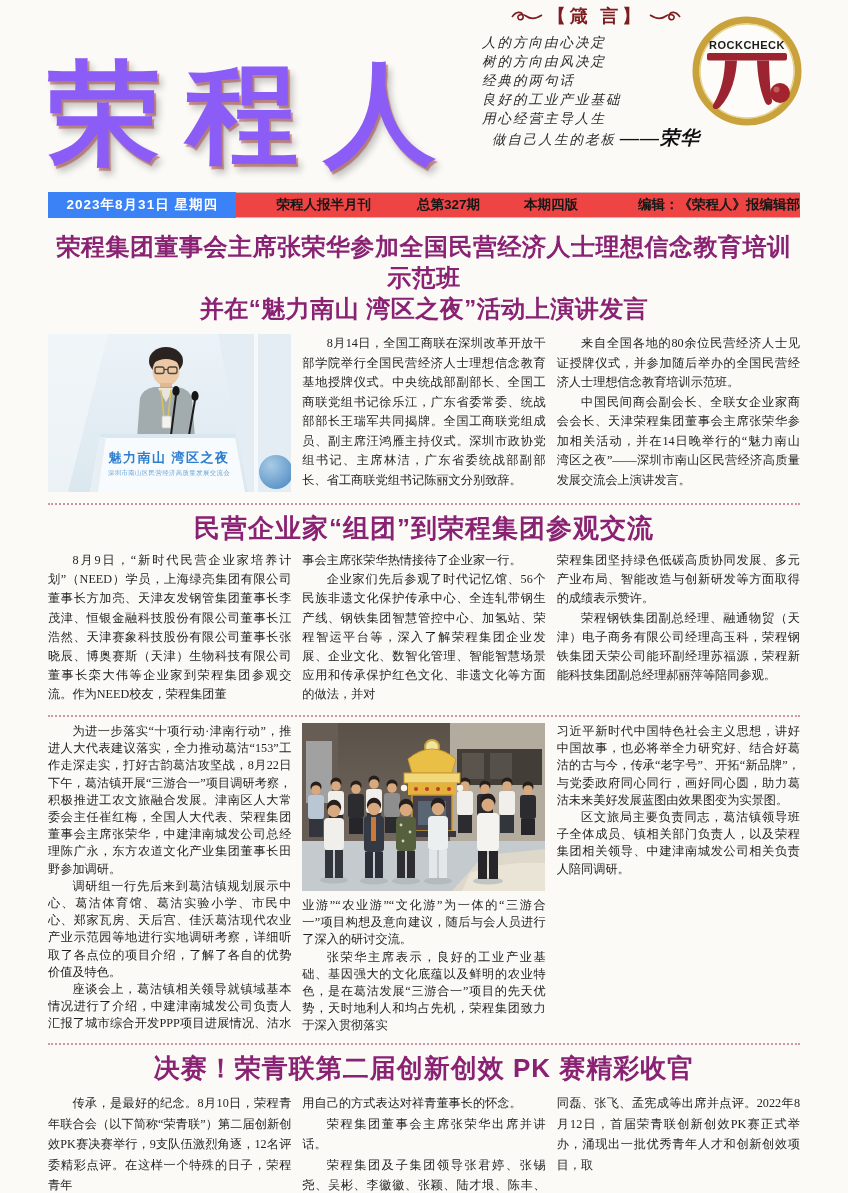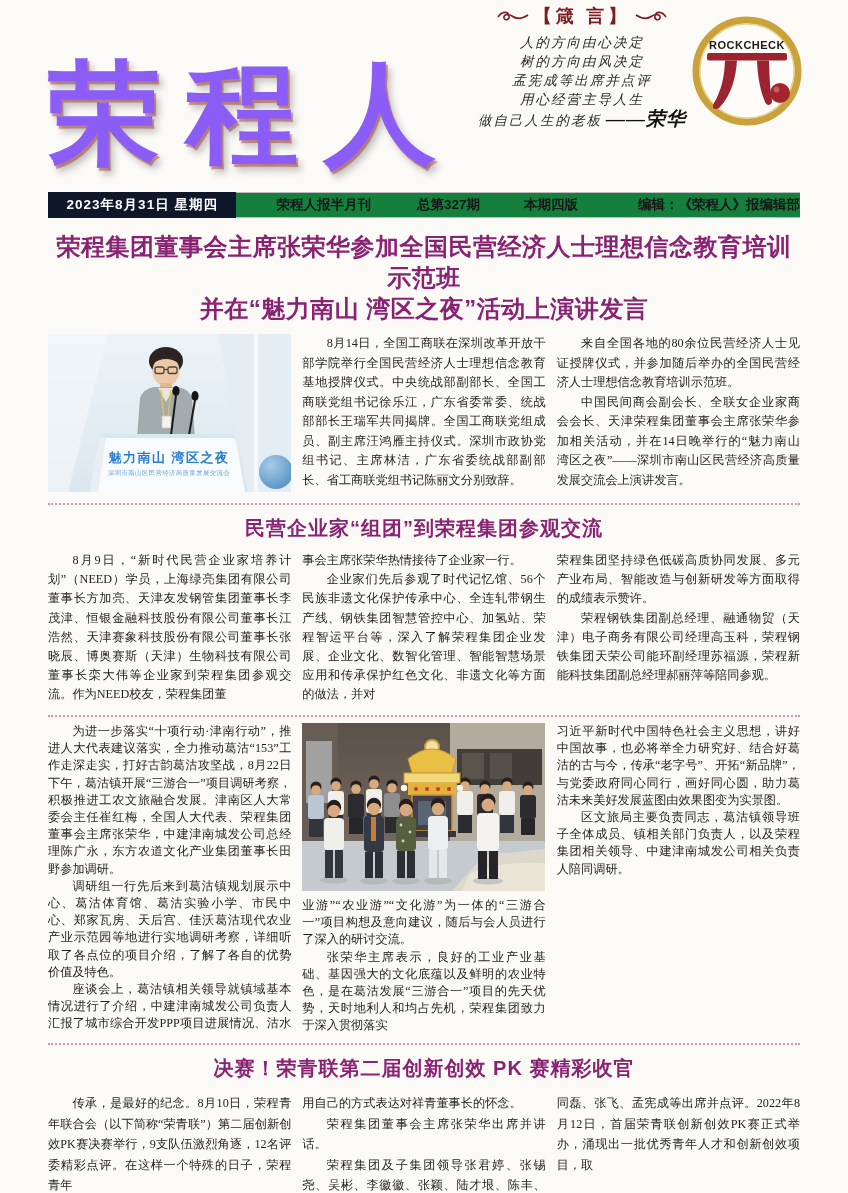--- a/index.html
+++ b/index.html
@@ -4,43 +4,43 @@
 <style>
   html,body{margin:0;padding:0;background:#e9e9e9;}
   .page{width:848px;height:1193px;background:#fbfaf7;margin:0 auto;position:relative;
         overflow:hidden;box-sizing:border-box;padding:0 48px;
         font-family:"Liberation Serif","DejaVu Serif",serif;color:#1f1f1f;}
   
   .header{position:relative;height:192px;}
   .masthead{position:absolute;left:0;top:58px;font-size:112px;line-height:1;font-weight:bold;
             color:#8b5cf6;letter-spacing:26px;white-space:nowrap;
             text-shadow:2px 3px 1px rgba(150,30,30,.45),5px 7px 7px rgba(0,0,0,.22);}
-  .motto{position:absolute;left:420px;top:4px;width:228px;text-align:center;}
+  .motto{position:absolute;left:434px;top:4px;width:228px;}
   .motto-head{display:flex;align-items:center;justify-content:center;gap:4px;}
   .motto-title{font-size:18px;font-weight:bold;color:#7e1d20;letter-spacing:4px;white-space:nowrap;}
   .flourish{width:34px;height:14px;display:inline-block;}
   .motto-lines{margin-top:5px;font-size:13.5px;line-height:19px;letter-spacing:2px;
                font-style:italic;color:#2b2b2b;}
   .motto-last{display:flex;justify-content:center;align-items:baseline;gap:4px;}
   .signature{font-weight:bold;font-size:19px;letter-spacing:1px;color:#111;}
   .logo{position:absolute;left:644px;top:16px;width:110px;height:110px;}
   
   .datebar{display:flex;height:26px;font-family:"Liberation Sans","DejaVu Sans",sans-serif;
            font-weight:bold;font-size:13.5px;}
-  .datebar-left{width:215px;background:#0f172a;color:#fff;display:flex;align-items:center;
+  .datebar-left{width:215px;background:#3b82f6;color:#fff;display:flex;align-items:center;
                 justify-content:center;letter-spacing:1px;}
-  .datebar-right{flex:1;background:#15803d;border-top:1px solid #bdbdbd;border-bottom:1px solid #bdbdbd;
+  .datebar-right{flex:1;background:#ef4444;border-top:1px solid #bdbdbd;border-bottom:1px solid #bdbdbd;
                  color:#161616;display:flex;align-items:center;}
   .datebar-right span{white-space:nowrap;}
   .db-pub{margin-left:40px;} .db-issue{margin-left:46px;} .db-ed{margin-left:44px;} .db-editor{margin-left:60px;}
   
   .art-head{font-family:"Liberation Sans","DejaVu Sans",sans-serif;font-weight:bold;
             color:#8a2273;text-align:center;}
   .h1a{margin-top:13px;font-size:24px;line-height:31px;letter-spacing:.5px;}
-  .h2a{margin-top:8px;font-size:20px;line-height:30px;letter-spacing:1px;}
+  .h2a{margin-top:8px;font-size:26px;line-height:30px;letter-spacing:1px;}
   
   .cols{display:flex;gap:11px;}
   .col{flex:1;min-width:0;}
   .body-text{font-size:12.2px;text-align:justify;}
   .body-text p{margin:0;text-indent:2em;}
   .body-text p.cont{text-indent:0;}
   .a1{margin-top:10px;line-height:19.5px;height:160px;overflow:hidden;}
   .a2{margin-top:8px;line-height:19.2px;height:156px;overflow:hidden;}
   .a3{margin-top:6px;line-height:17.2px;height:312px;overflow:hidden;}
   .a4{margin-top:10px;line-height:20.5px;}
@@ -64,21 +64,22 @@
           <path d="M2,8 C6,2 12,2 13,7 C14,11 9,12 8,9 C7,6 12,4 16,7 C20,10 26,10 32,6" fill="none" stroke="#7e1d20" stroke-width="1.6"></path>
         </svg>
         <span class="motto-title">【箴 言】</span>
         <svg class="flourish" viewBox="0 0 34 14">
           <path d="M32,8 C28,2 22,2 21,7 C20,11 25,12 26,9 C27,6 22,4 18,7 C14,10 8,10 2,6" fill="none" stroke="#7e1d20" stroke-width="1.6"></path>
         </svg>
       </div>
       <div class="motto-lines">
         <div>人的方向由心决定</div>
         <div>树的方向由风决定</div>
-        <div>孟宪成等出席并点评</div>
+        <div>经典的两句话</div>
+        <div>良好的工业产业基础</div>
         <div>用心经营主导人生</div>
         <div class="motto-last">
           <span>做自己人生的老板</span>
           <span class="signature">——荣华</span>
         </div>
       </div>
     </div>
 
     <svg class="logo" viewBox="0 0 110 110">
       <circle cx="55" cy="55" r="51" fill="#fdfcf8" stroke="#c9a23c" stroke-width="7"></circle>

